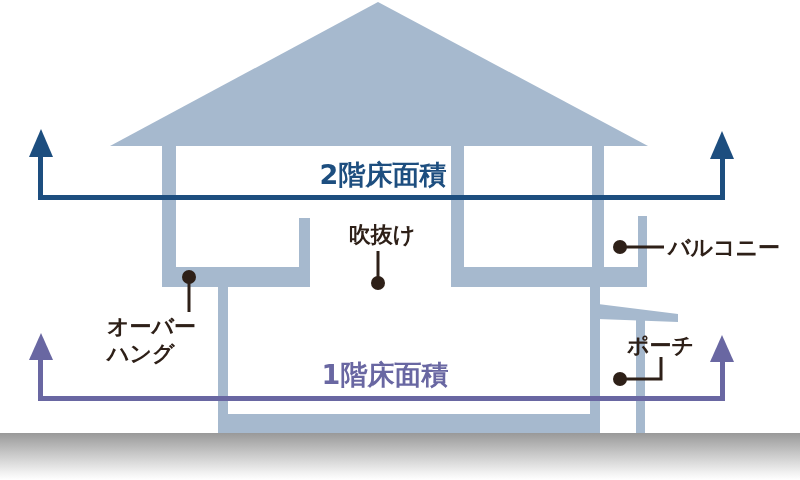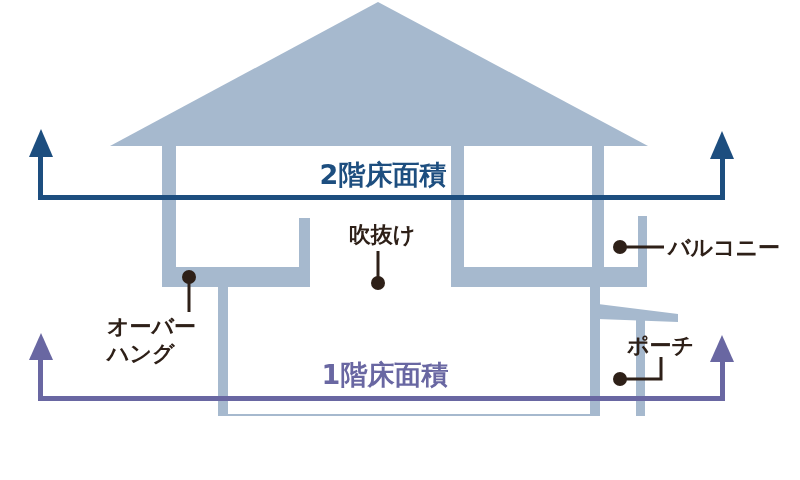--- a/index.html
+++ b/index.html
@@ -3,21 +3,21 @@
 <meta charset="utf-8">
 <style>
   html, body {
     margin: 0;
     padding: 0;
     background: #ffffff;
   }
   .stage {
     position: relative;
     width: 800px;
-    height: 416px;
+    height: 480px;
     overflow: hidden;
     background: #ffffff;
     font-family: "DejaVu Sans", sans-serif;
   }
   .ground {
     position: absolute;
     left: 0;
     top: 433px;
     width: 800px;
     height: 47px;

